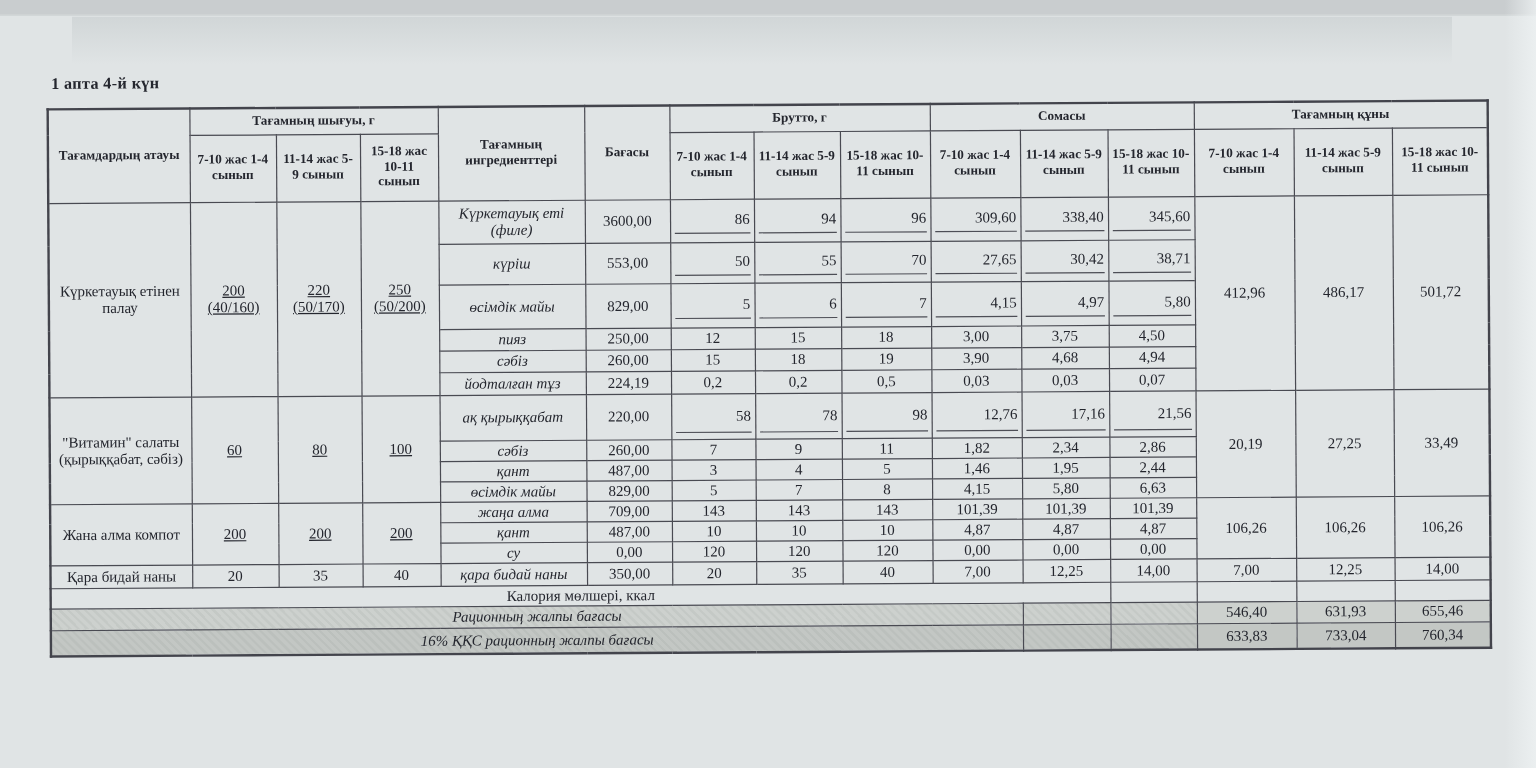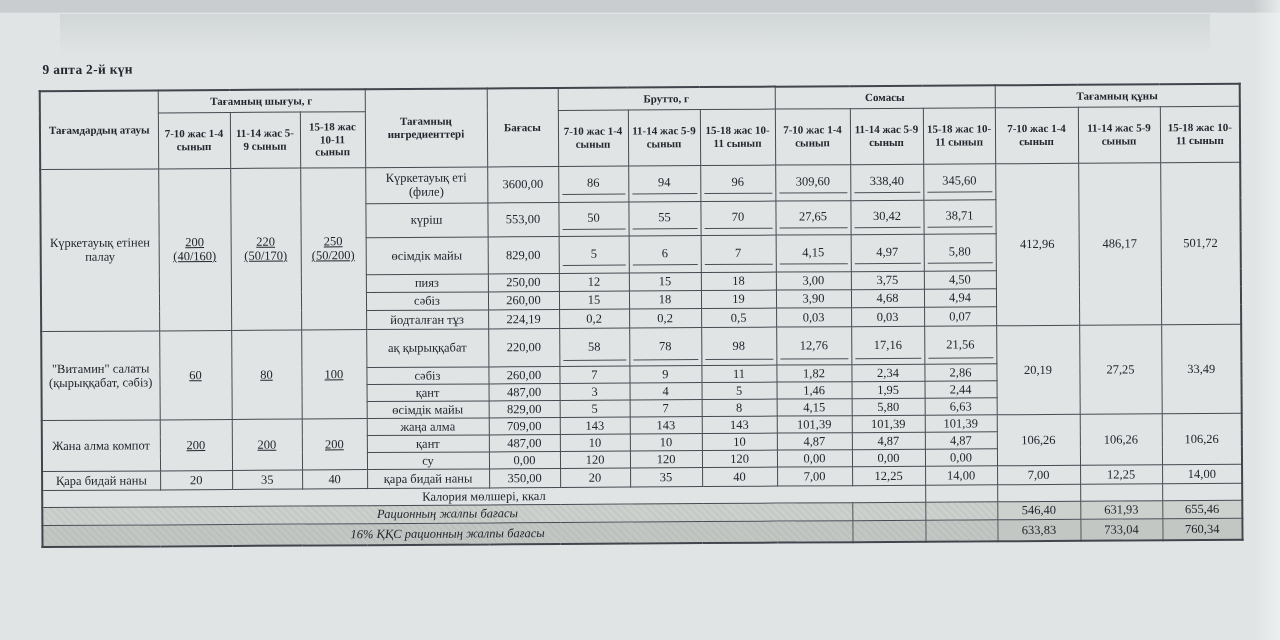--- a/index.html
+++ b/index.html
@@ -40,49 +40,50 @@
     border:1px solid #494a52;
     padding:1px 3px;
     text-align:center;vertical-align:middle;
     overflow:hidden;
     font-weight:normal;
   }
   table.menu{border:2px solid #43444c;}
   th{font-weight:bold !important;font-size:11px;line-height:1.18;}
   .dish{ text-align:left;vertical-align:top;padding-top:2px;}
   .out{  vertical-align:top;white-space:pre-line;padding-top:2px;text-decoration:underline;}
-  .ing{  text-align:left;}
+  .ing{  text-align:left;font-style:italic;}
   .vtop{vertical-align:top;}
   .vbot{vertical-align:bottom;margin-left:12px;}
   .cost{vertical-align:top;padding-top:2px;}
   td.sub{vertical-align:top;padding:0;}
   td.sub .nv{
     height:21px;line-height:21px;
     border-bottom:1px solid #4d4e56;
     margin:0;
+    text-align:right;
   }
   .fl{text-align:left;font-weight:bold;padding-left:5px;}
   .it{font-style:italic;}
   .shade{background:#cdd1ce;}
   .shade2{background:#c3c7c4;}
   .val{text-align:right;font-weight:bold;padding-right:5px;}
   .tex{
     background-image:repeating-linear-gradient(45deg, rgba(120,128,124,0.10) 0 2px, rgba(0,0,0,0) 2px 5px);
   }
 </style>
 </head>
 <body>
 
 <div class="scan-band-top"></div>
 <div class="scan-band-soft"></div>
 <div class="scan-edge-right"></div>
 
 <div class="sheet">
 
-  <div class="doc-title">9 апта 2-й күн</div>
+  <div class="doc-title">1 апта 4-й күн</div>
 
   <table class="menu">
     <colgroup>
       <col style="width:118px">
         <col style="width:72px">
         <col style="width:70px">
         <col style="width:65px">
       <col style="width:122px">
         <col style="width:71px">
       <col style="width:70px">

